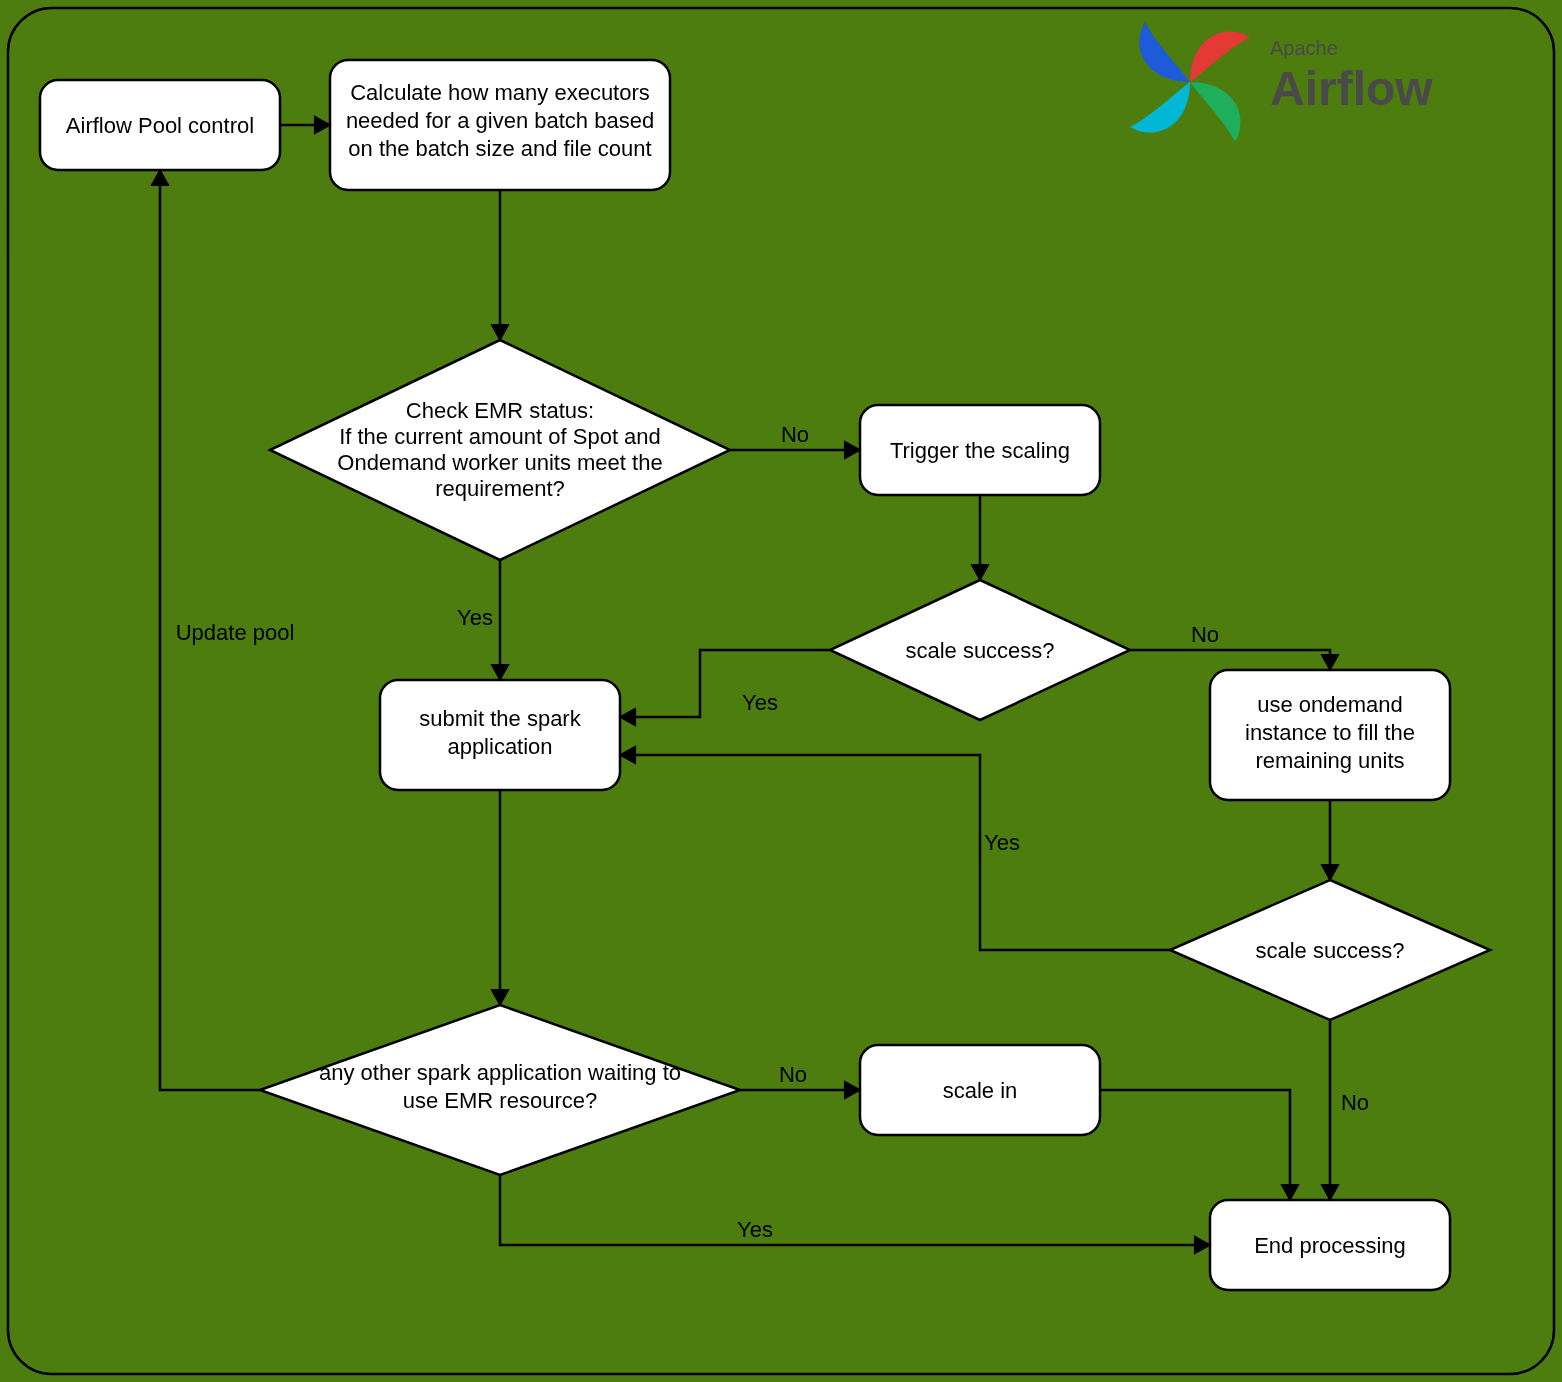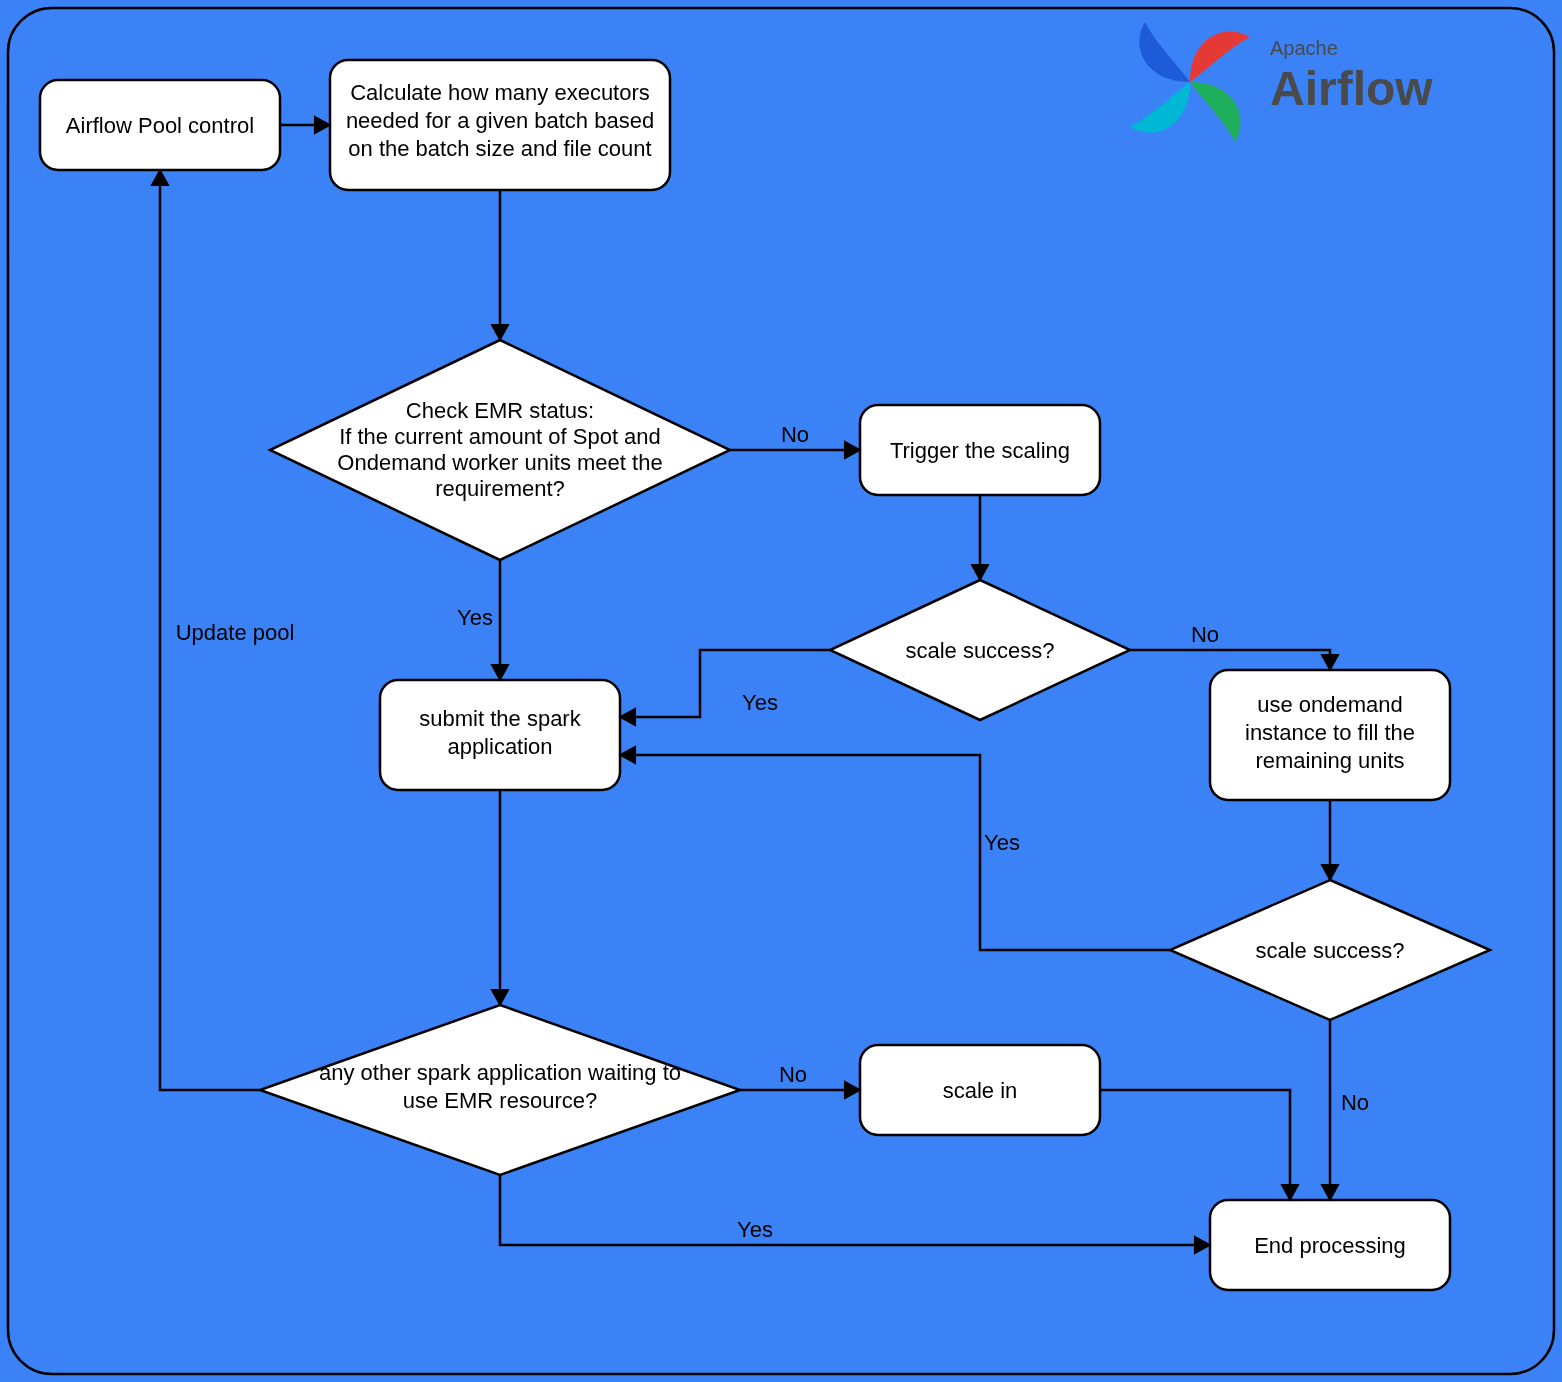--- a/index.html
+++ b/index.html
@@ -5,21 +5,21 @@
   html, body {
     margin: 0;
     padding: 0;
     background: #fff;
     font-family: "Helvetica Neue", Helvetica, Arial, sans-serif;
   }
   .canvas {
     position: relative;
     width: 1562px;
     height: 1382px;
-    background: #3b82f6;
+    background: #4d7c0f;
   }
   svg { display: block; }
 
   .node-text {
     font-size: 22px;
     fill: #000;
     text-anchor: middle;
   }
   .edge-label {
     font-size: 22px;

